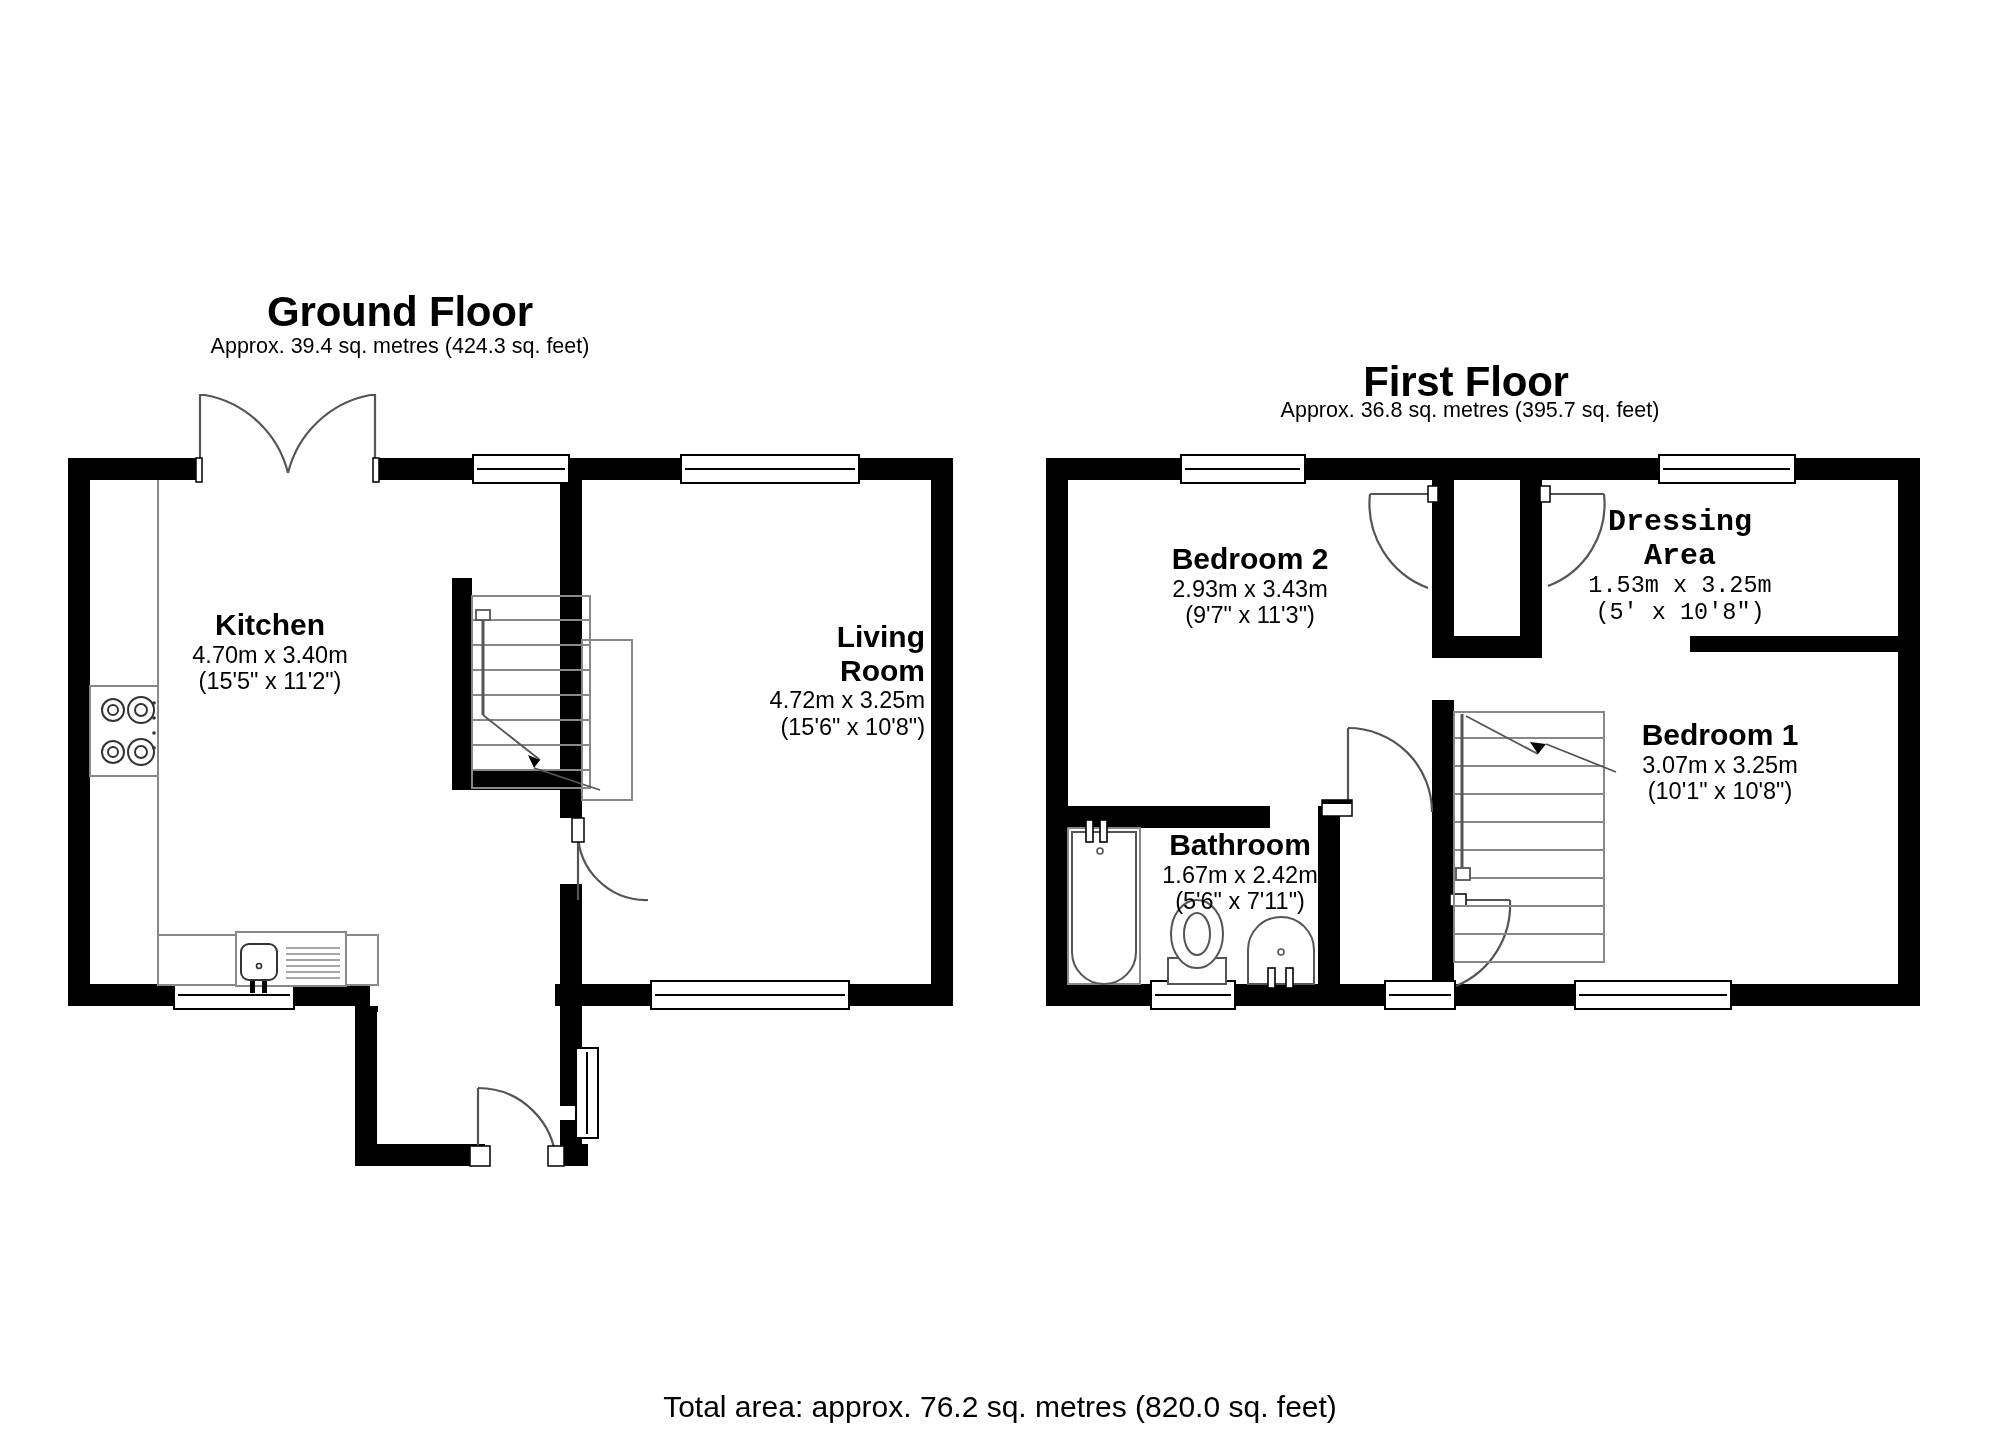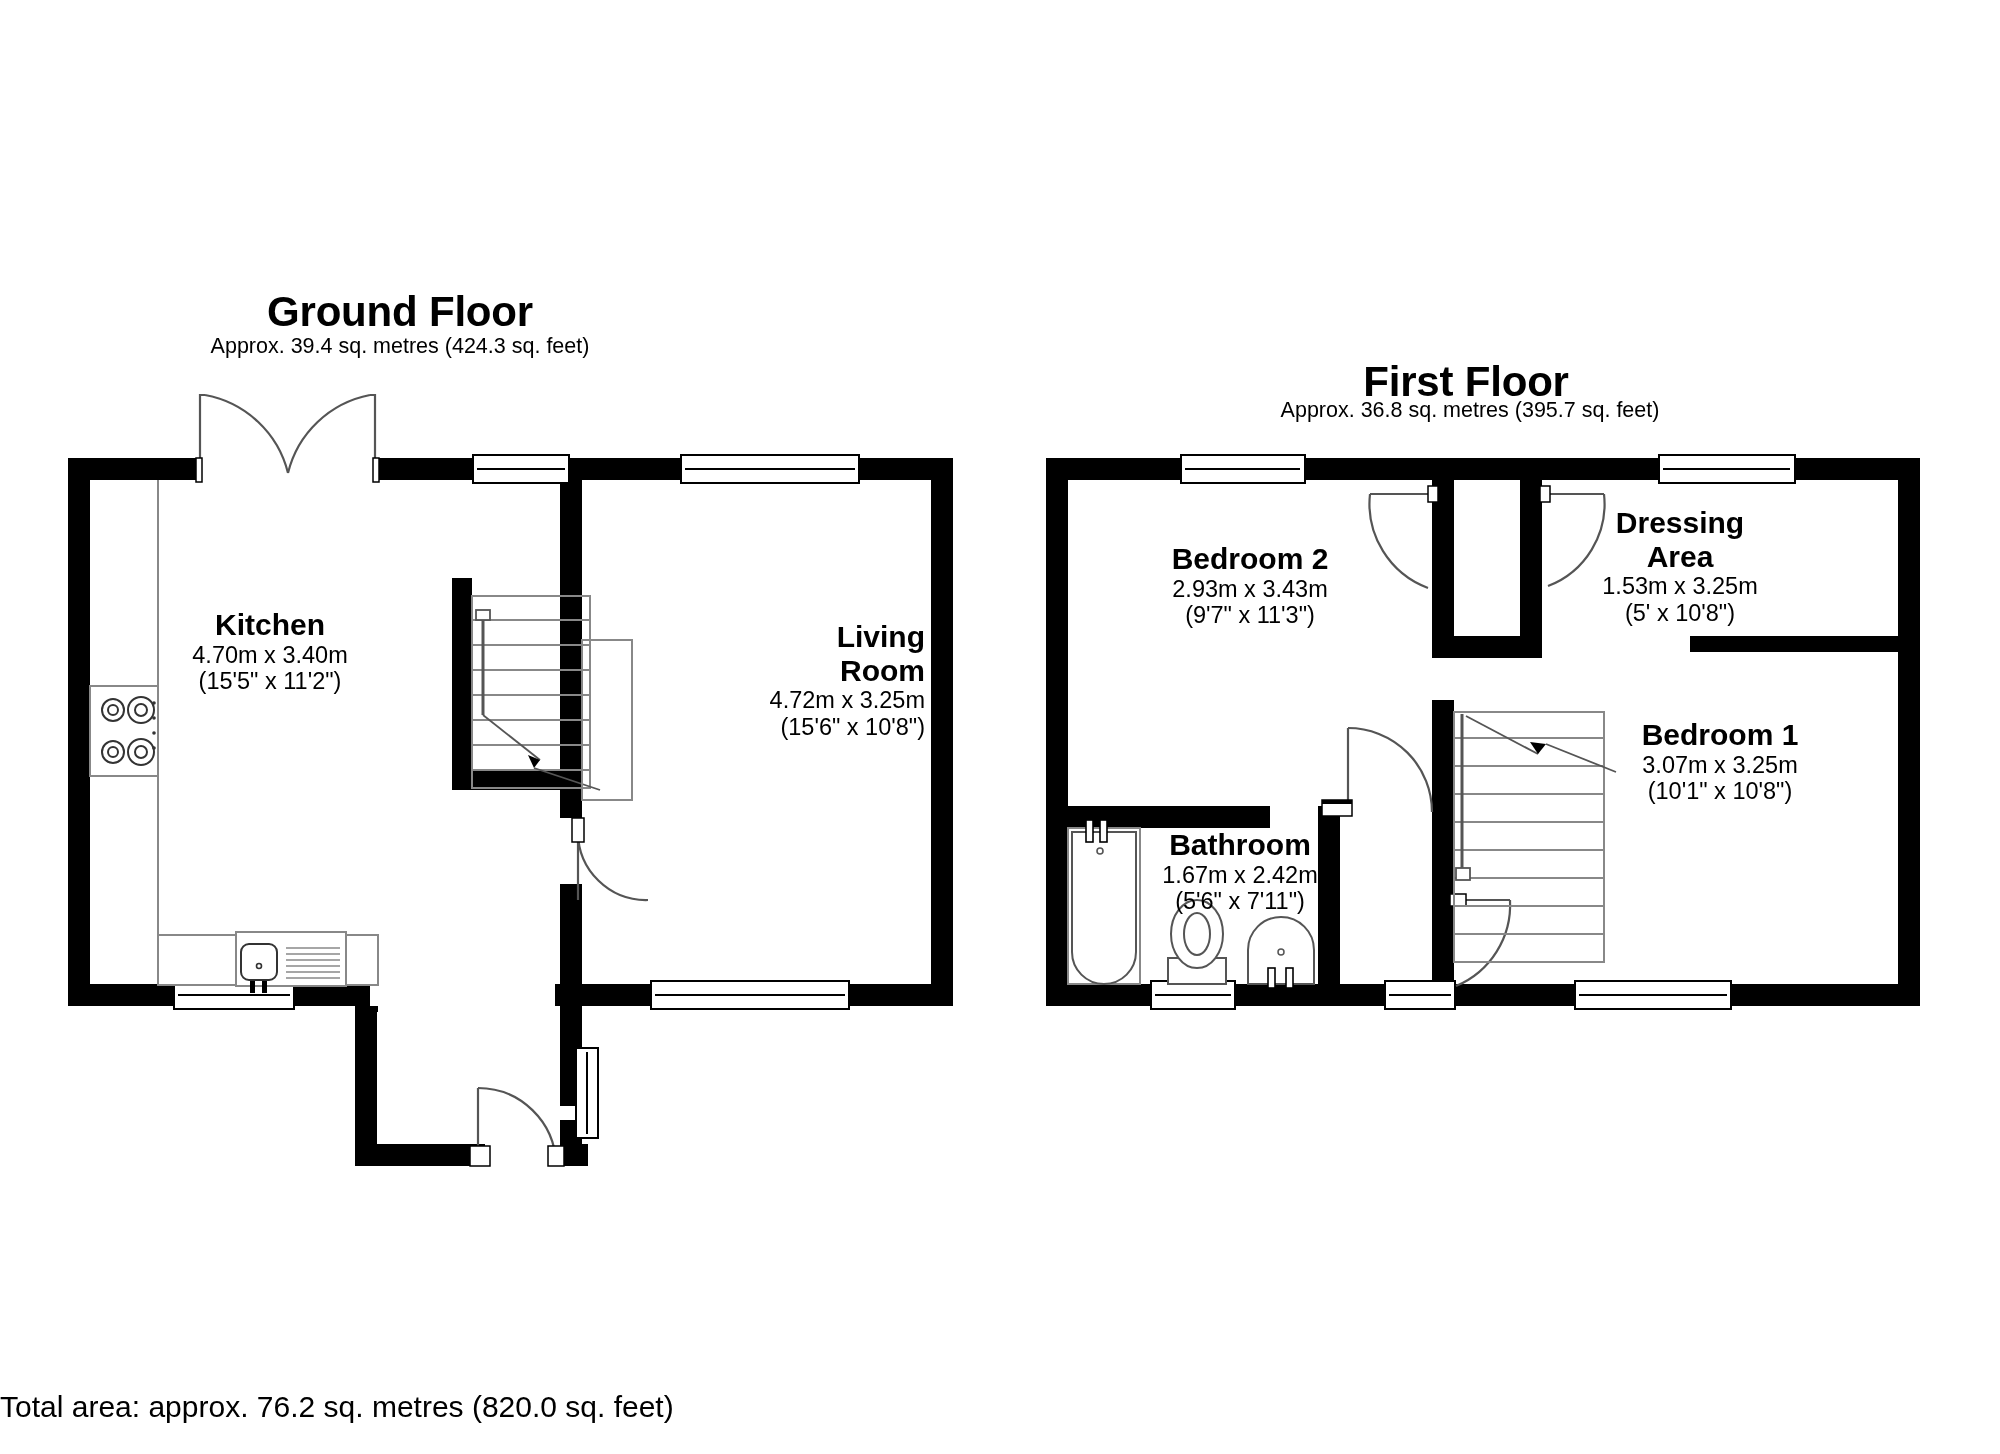--- a/index.html
+++ b/index.html
@@ -54,21 +54,21 @@
     display: block;
     white-space: nowrap;
   }
   .room-dim {
     font-size: 23.5px;
     display: block;
     white-space: nowrap;
   }
   .total-area {
     position: absolute;
-    text-align: left;
+    text-align: center;
     font-size: 30px;
     white-space: nowrap;
   }
 </style>
 </head>
 <body>
 
 <div id="floorplan-root">
 
   <svg class="plan-svg" viewBox="0 0 2000 1454">
@@ -353,21 +353,21 @@
     <span class="room-dim">4.72m x 3.25m</span>
     <span class="room-dim">(15'6" x 10'8")</span>
   </div>
 
   <div class="room-label" style="left:1090px; top:542px; width:320px;">
     <span class="room-name">Bedroom 2</span>
     <span class="room-dim">2.93m x 3.43m</span>
     <span class="room-dim">(9'7" x 11'3")</span>
   </div>
 
-  <div class="room-label" style="left:1510px; top:506px; width:340px;">
+  <div class="room-label" style="left:1510px; top:506px; width:340px;font-family:Liberation Mono, monospace;">
     <span class="room-name">Dressing</span>
     <span class="room-name">Area</span>
     <span class="room-dim">1.53m x 3.25m</span>
     <span class="room-dim">(5' x 10'8")</span>
   </div>
 
   <div class="room-label" style="left:1560px; top:718px; width:320px;">
     <span class="room-name">Bedroom 1</span>
     <span class="room-dim">3.07m x 3.25m</span>
     <span class="room-dim">(10'1" x 10'8")</span>

